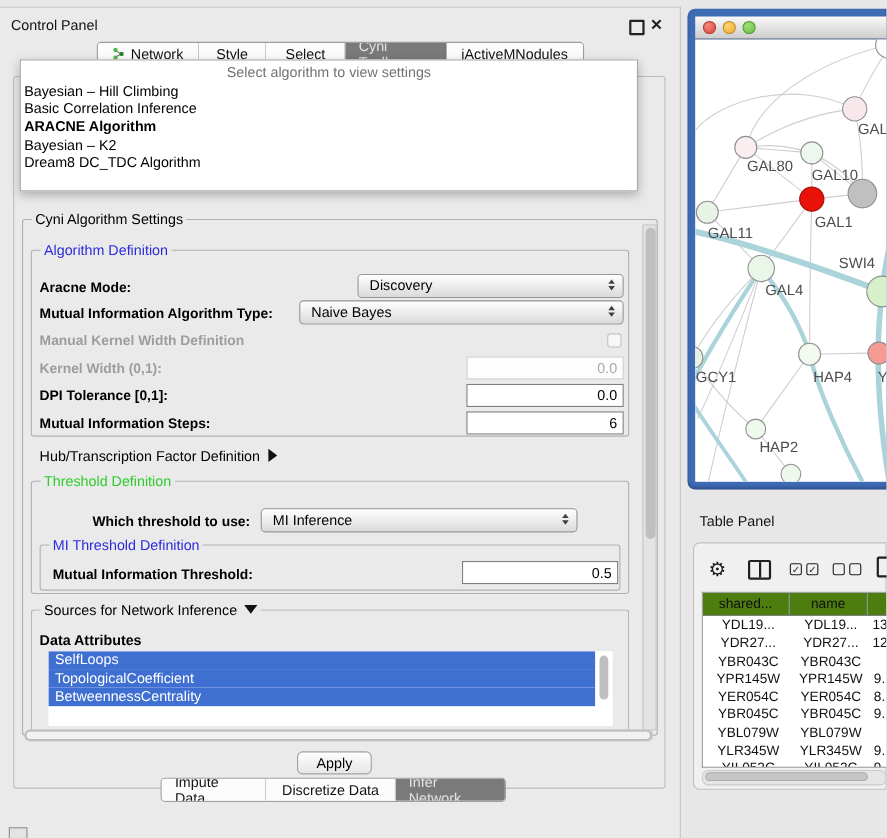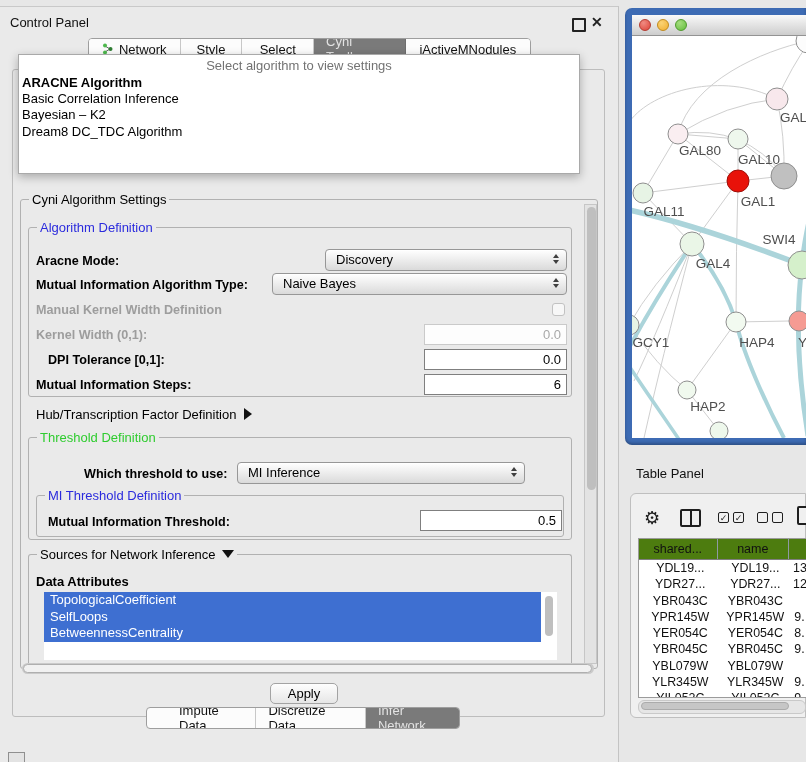--- a/index.html
+++ b/index.html
@@ -151,21 +151,21 @@
       <span>Naive Bayes</span>
       <span class="arrows">
           <span class="arr-up" style="display:block;"></span>
           <span class="arr-dn" style="display:block;"></span>
         </span>
     </div>
     <div class="flabel dis" style="left:36px;top:296px;">Manual Kernel Width Definition</div>
     <div class="cb" style="left:552px;top:296px;"></div>
     <div class="flabel dis" style="left:36px;top:321px;">Kernel Width (0,1):</div>
     <input class="tin dis" style="left: 424px; top: 317px; width: 143px; height: 21px;" readonly="" value="0.0">
-    <div class="flabel" style="left:48px;top:346px;">DPI Tolerance [0,1]:</div>
+    <div class="flabel" style="left:36px;top:346px;">DPI Tolerance [0,1]:</div>
     <input class="tin" style="left: 424px; top: 342px; width: 143px; height: 21px;" readonly="" value="0.0">
     <div class="flabel" style="left:36px;top:371px;">Mutual Information Steps:</div>
     <input class="tin" style="left: 424px; top: 367px; width: 143px; height: 21px;" readonly="" value="6">
 
     <div class="plain" style="left:36px;top:400px;">
       <span>Hub/Transcription Factor Definition</span><span class="tri-right"></span>
     </div>
 
     <div class="grp" style="left:28px;top:430px;width:544px;height:103px;">
       <span class="grp-title t-green">Threshold Definition</span>
@@ -182,50 +182,51 @@
       <span class="grp-title t-blue">MI Threshold Definition</span>
     </div>
     <div class="flabel" style="left:48px;top:508px;">Mutual Information Threshold:</div>
     <input class="tin" style="left: 420px; top: 503px; width: 142px; height: 21px;" readonly="" value="0.5">
 
     <div class="grp" style="left:28px;top:547px;width:544px;height:112px;border-bottom:none;">
       <span class="grp-title"><span>Sources for Network Inference</span><span class="tri-down"></span></span>
     </div>
     <div class="flabel" style="left:36px;top:567px;font-size:13px;">Data Attributes</div>
     <div class="attr-list">
+      <div class="attr-item">SelfLoops</div>
       <div class="attr-item">TopologicalCoefficient</div>
-      <div class="attr-item">SelfLoops</div>
       <div class="attr-item">BetweennessCentrality</div>
     </div>
     <div class="vthumb" style="left:545px;top:589px;width:8px;height:40px;"></div>
 
     <div class="hscroll" style="left:22px;top:656px;width:572px;height:11px;">
       <div class="hthumb" style="left:1px;top:1px;width:569px;height:9px;"></div>
     </div>
 
     <div class="btn" style="left:270px;top:676px;width:68px;height:21px;line-height:20px;">Apply</div>
 
-    <div class="tabbar" style="left:146px;top:700px;width:314px;padding-left:20px;">
+    <div class="tabbar" style="left:146px;top:700px;width:314px;">
       <div class="tab" style="width:96px;">
           <span>Impute Data</span>
         </div>
       <div class="tab" style="width:118px;">
           <span>Discretize Data</span>
         </div>
       <div class="tab sel" style="width:100px;">
           <span>Infer Network</span>
         </div>
     </div>
   </div>
 
   <div class="dd-overlay">
     <div class="dd-placeholder">Select algorithm to view settings</div>
     <div class="dd-list">
+      <div class="dd-item">Bayesian – Hill Climbing</div>
+      <div class="dd-item">Basic Correlation Inference</div>
       <div class="dd-item bold">ARACNE Algorithm</div>
-      <div class="dd-item">Basic Correlation Inference</div>
       <div class="dd-item">Bayesian – K2</div>
       <div class="dd-item">Dream8 DC_TDC Algorithm</div>
     </div>
   </div>
 
   <div class="net-frame"></div>
   <div class="net-titlebar">
     <div class="tl" style="left:7px;background:radial-gradient(circle at 35% 30%,#F08B82,#DE4338);border:1px solid #B33A30;"></div>
     <div class="tl" style="left:25px;background:radial-gradient(circle at 35% 30%,#FAD375,#F1AE2F);border:1px solid #C08A1D;"></div>
     <div class="tl" style="left:43px;background:radial-gradient(circle at 35% 30%,#A5DD7F,#64BE3C);border:1px solid #4F9A2D;"></div>

